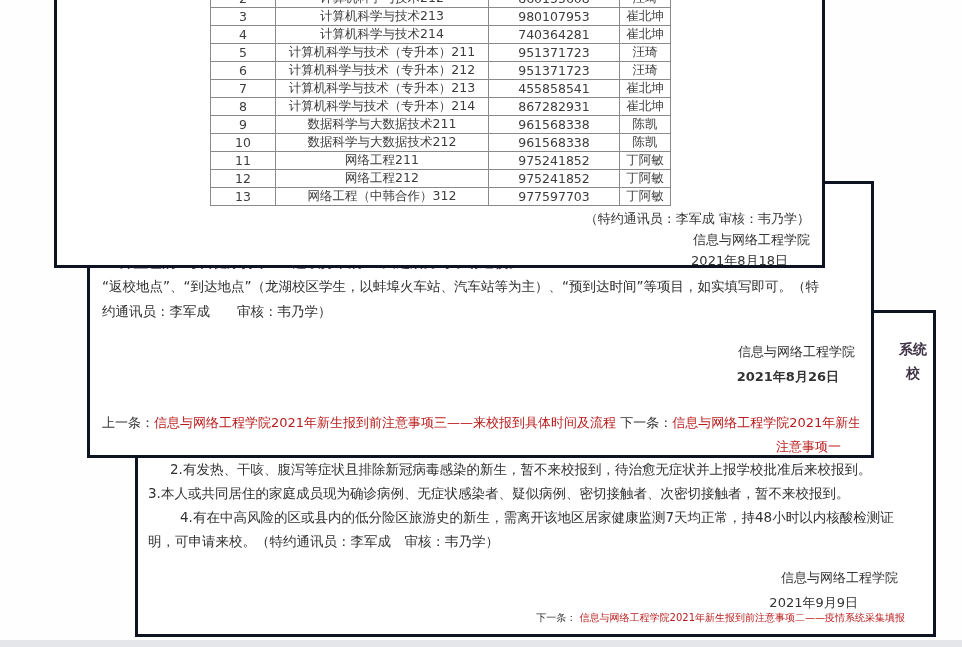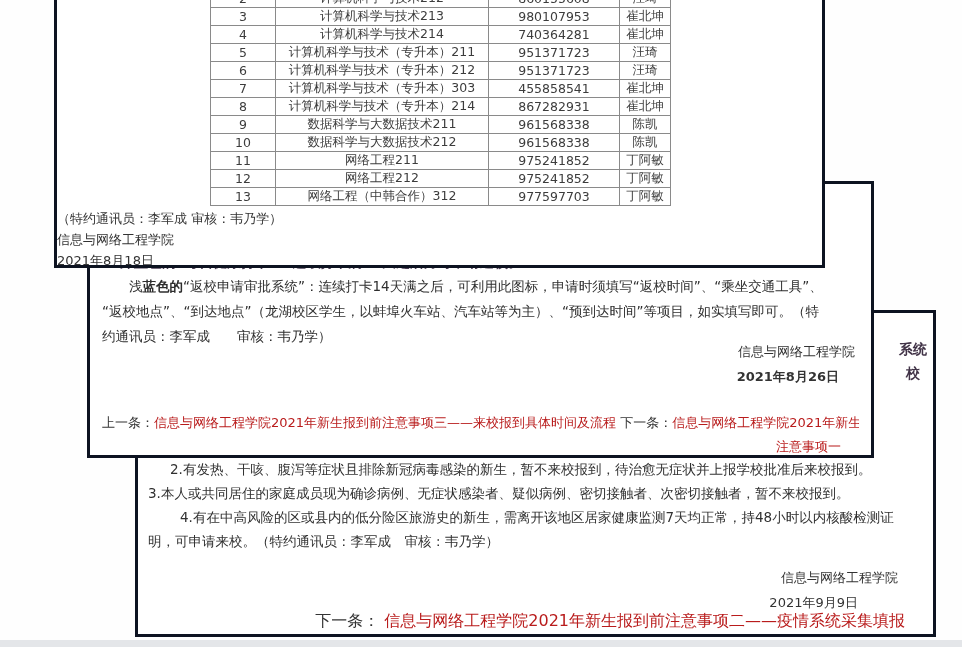--- a/index.html
+++ b/index.html
@@ -8,21 +8,21 @@
   .panel{position:absolute;background:#fff;border:3px solid #0d1321;box-sizing:border-box;overflow:hidden;}
   #top-panel{left:54px;top:-14px;width:771px;height:282px;z-index:3;}
   #middle-panel{left:87px;top:181px;width:787px;height:277px;z-index:2;}
   #bottom-panel{left:135px;top:310px;width:801px;height:327px;z-index:1;}
 
   
   .cls-table{border-collapse:collapse;margin-left:153px;margin-top:0;table-layout:fixed;}
   .cls-table td{border:1px solid #8a8a8a;height:16px;padding:0 2px;font-size:12.5px;color:#3c3c3c;
                 text-align:center;white-space:nowrap;overflow:hidden;}
   .col-no{width:60px;} .col-name{width:208px;} .col-qq{width:126px;} .col-teacher{width:46px;margin-left:32px;}
-  .t-footer{margin-top:2px;font-size:13px;color:#333;line-height:21px;padding-right:12px;}
+  .t-footer{margin-top:2px;text-align:right;font-size:13px;color:#333;line-height:21px;padding-right:12px;}
   .t-footer .date{margin-right:22px;}
 
   
   .m-clip{position:absolute;top:70px;left:30px;font-weight:bold;font-size:14px;color:#4a3c54;white-space:nowrap;}
   .m-para{position:absolute;top:90px;left:12px;right:10px;font-size:13.5px;line-height:25px;color:#2e2e2e;}
   .m-para .pline{white-space:nowrap;overflow:hidden;}
   .m-footer{position:absolute;top:155px;right:16px;text-align:right;font-size:13px;color:#333;line-height:25px;}
   .m-footer .date{margin-right:16px;font-weight:bold;}
   .m-nav{position:absolute;top:227px;left:12px;right:12px;font-size:13px;line-height:24px;color:#333;}
   .m-nav .nav-line1{white-space:nowrap;overflow:hidden;}
@@ -30,21 +30,21 @@
   a.doc-link{color:#b91c1c;text-decoration:none;cursor:pointer;}
 
   
   .b-frag{position:absolute;top:24px;right:6px;text-align:center;font-weight:bold;font-size:14px;
           color:#413347;line-height:24px;}
   .b-items{position:absolute;top:144px;left:10px;right:8px;font-size:13.5px;line-height:24px;color:#303030;}
   .b-items .iline{white-space:nowrap;overflow:hidden;}
   .ind22{text-indent:22px;} .ind32{text-indent:32px;}
   .b-footer{position:absolute;top:252px;right:35px;text-align:right;font-size:13px;color:#333;line-height:25px;}
   .b-footer .date{margin-right:40px;}
-  .b-nav{position:absolute;top:298px;left:10px;right:28px;text-align:right;font-size:16px;
+  .b-nav{position:absolute;top:298px;left:10px;right:28px;text-align:right;font-size:10px;
          color:#333;white-space:nowrap;overflow:hidden;}
 
   #bottom-strip{position:absolute;left:0;top:640px;width:962px;height:7px;background:#e4e6e9;}
 </style>
 </head>
 <body>
 
 <div id="canvas">
 
   <div class="panel" id="bottom-panel">
@@ -64,21 +64,20 @@
     </div>
     <div class="b-nav">
       <span>下一条：</span>
       <a class="doc-link">信息与网络工程学院2021年新生报到前注意事项二——疫情系统采集填报</a>
     </div>
   </div>
 
   <div class="panel" id="middle-panel">
     <div class="m-clip">深蓝色的“每日健康打卡”：连续打卡满14天之后方可申请返校。</div>
     <div class="m-para">
-      <div class="pline"><span>　　浅</span><b>蓝色的</b><span>“返校申请审批系统”：连续打卡14天满之后，可利用此图标，申请时须填写“返校时间”、“乘坐交通工具”、</span></div>
       <div class="pline">“返校地点”、“到达地点”（龙湖校区学生，以蚌埠火车站、汽车站等为主）、“预到达时间”等项目，如实填写即可。（特</div>
       <div class="pline">约通讯员：李军成　　审核：韦乃学）</div>
     </div>
     <div class="m-footer">
       <div>信息与网络工程学院</div>
       <div class="date">2021年8月26日</div>
     </div>
     <div class="m-nav">
       <div class="nav-line1">
         <span>上一条：</span><a class="doc-link">信息与网络工程学院2021年新生报到前注意事项三——来校报到具体时间及流程</a><span> 下一条：</span><a class="doc-link">信息与网络工程学院2021年新生报到前</a>
@@ -117,21 +116,21 @@
             <td class="col-teacher">汪琦</td>
           </tr>
           <tr>
             <td class="col-no">6</td>
             <td class="col-name">计算机科学与技术（专升本）212</td>
             <td class="col-qq">951371723</td>
             <td class="col-teacher">汪琦</td>
           </tr>
           <tr>
             <td class="col-no">7</td>
-            <td class="col-name">计算机科学与技术（专升本）303</td>
+            <td class="col-name">计算机科学与技术（专升本）213</td>
             <td class="col-qq">455858541</td>
             <td class="col-teacher">崔北坤</td>
           </tr>
           <tr>
             <td class="col-no">8</td>
             <td class="col-name">计算机科学与技术（专升本）214</td>
             <td class="col-qq">867282931</td>
             <td class="col-teacher">崔北坤</td>
           </tr>
           <tr>

